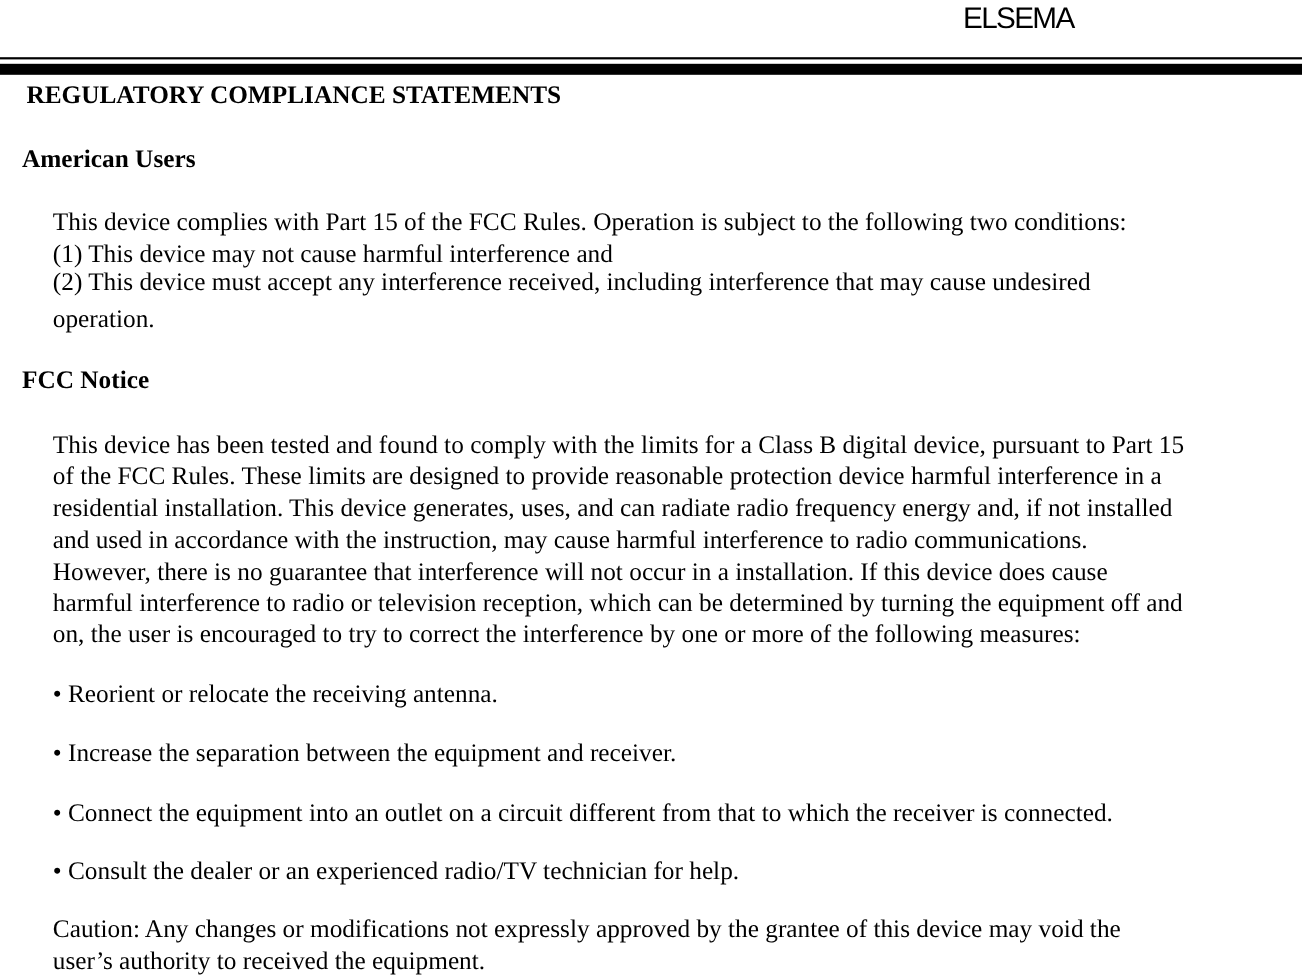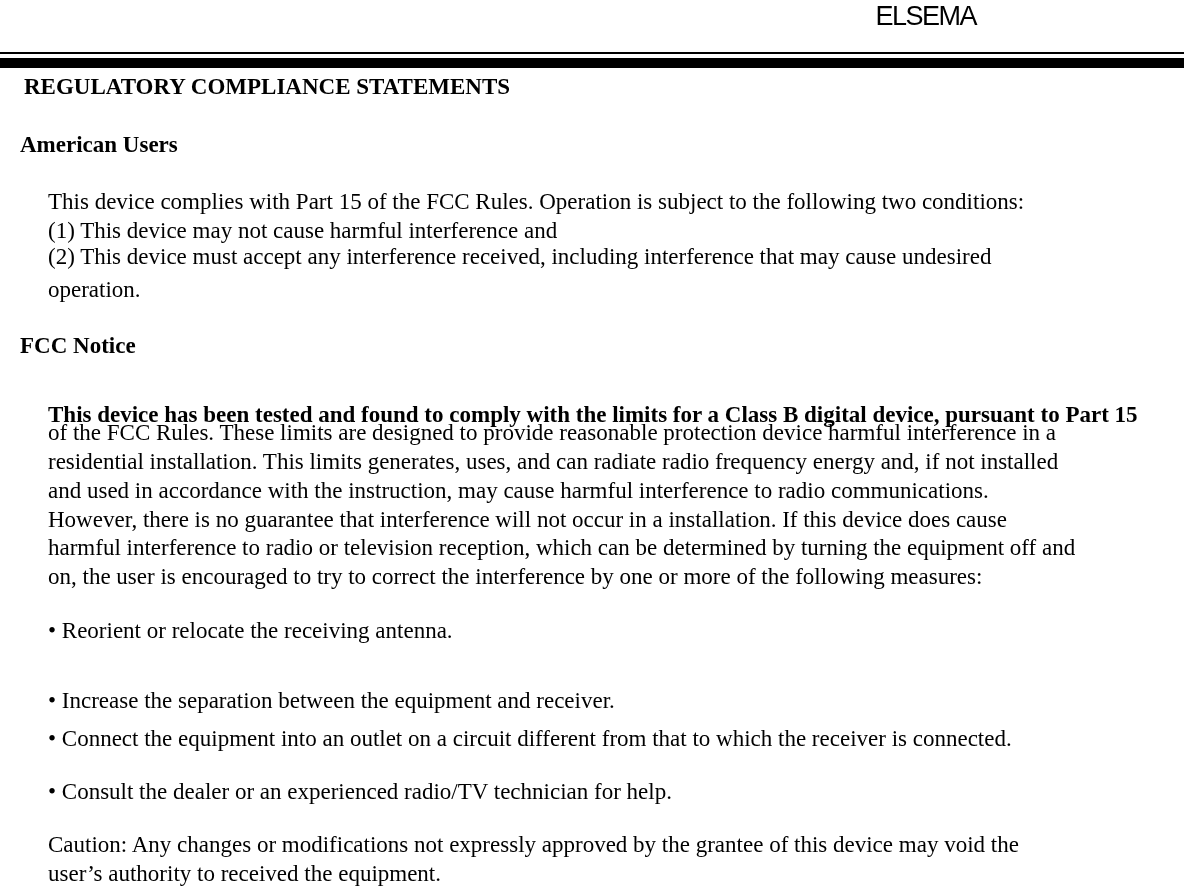--- a/index.html
+++ b/index.html
@@ -104,28 +104,28 @@
 
   <div class="h2" style="top:60px;">American Users</div>
 
   <div class="line" style="top:117px;">This device complies with Part 15 of the FCC Rules. Operation is subject to the following two conditions:</div>
   <div class="line" style="top:146px;">(1) This device may not cause harmful interference and</div>
   <div class="line" style="top:172px;">(2) This device must accept any interference received, including interference that may cause undesired</div>
   <div class="line" style="top:205px;">operation.</div>
 
   <div class="h2" style="top:261px;">FCC Notice</div>
 
-  <div class="line" style="top:330px;font-weight:bold;">This device has been tested and found to comply with the limits for a Class B digital device, pursuant to Part 15</div>
+  <div class="line" style="top:320px;">This device has been tested and found to comply with the limits for a Class B digital device, pursuant to Part 15</div>
   <div class="line" style="top:348px;">of the FCC Rules. These limits are designed to provide reasonable protection device harmful interference in a</div>
-  <div class="line" style="top:377px;">residential installation. This limits generates, uses, and can radiate radio frequency energy and, if not installed</div>
+  <div class="line" style="top:377px;">residential installation. This device generates, uses, and can radiate radio frequency energy and, if not installed</div>
   <div class="line" style="top:406px;">and used in accordance with the instruction, may cause harmful interference to radio communications.</div>
   <div class="line" style="top:435px;">However, there is no guarantee that interference will not occur in a installation. If this device does cause</div>
   <div class="line" style="top:463px;">harmful interference to radio or television reception, which can be determined by turning the equipment off and</div>
   <div class="line" style="top:492px;">on, the user is encouraged to try to correct the interference by one or more of the following measures:</div>
 
   <div class="line" style="top:546px;">• Reorient or relocate the receiving antenna.</div>
-  <div class="line" style="top:616px;">• Increase the separation between the equipment and receiver.</div>
+  <div class="line" style="top:600px;">• Increase the separation between the equipment and receiver.</div>
   <div class="line" style="top:654px;">• Connect the equipment into an outlet on a circuit different from that to which the receiver is connected.</div>
   <div class="line" style="top:707px;">• Consult the dealer or an experienced radio/TV technician for help.</div>
 
   <div class="line" style="top:760px;text-align:center;">Caution: Any changes or modifications not expressly approved by the grantee of this device may void the</div>
   <div class="line" style="top:789px;">user’s authority to received the equipment.</div>
 </div>
 
 </body></html>

